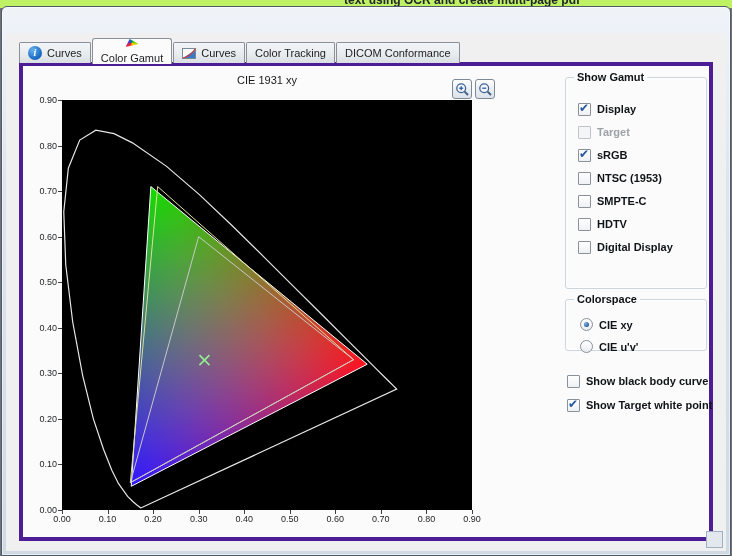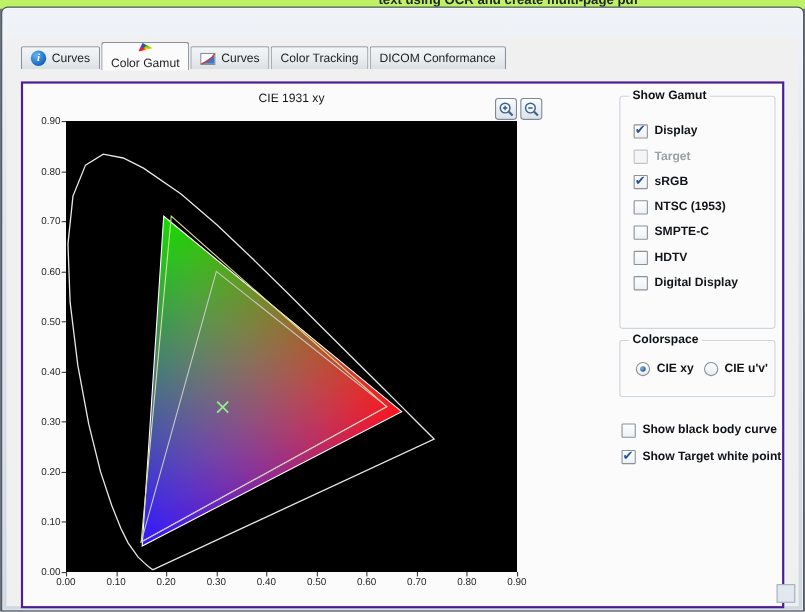--- a/index.html
+++ b/index.html
@@ -45,21 +45,21 @@
     color:#fff; font-family:"Liberation Serif", serif; font-style:italic; font-weight:bold;
     font-size:10px; line-height:14px; justify-content:center;
   }
   .icon-gamut {
     width:13px; height:11px;
     clip-path:polygon(32% 0, 0 100%, 100% 62%);
     background:conic-gradient(from 40deg at 42% 48%, #00b400, #ffe000, #ff2020, #2040ff, #00b400);
   }
   .tabpanel {
     position:absolute; left:13px; top:29px; width:694px; height:479px;
-    background:#fbfbfb; border:2px solid #4c1d95;margin-top:12px;
+    background:#fbfbfb; border:4px solid #4c1d95;
   }
 
   .chart-title { position:absolute; left:39px; top:8px; width:410px; text-align:center; font-size:11px; color:#16181b; }
   .zoom-btn {
     position:absolute; top:13px; width:20px; height:20px; padding:0;
     border:1px solid #7e8996; border-radius:3px; cursor:pointer;
     background:linear-gradient(#fdfefe, #e8edf2 55%, #dde3ea);
     display:flex; align-items:center; justify-content:center;
   }
   .zoom-in { left:429px; } .zoom-out { left:452px; }
@@ -70,21 +70,21 @@
 
   #x-ticks, #y-ticks { position:absolute; inset:0; pointer-events:none; }
   .x-tick { position:absolute; top:448px; width:30px; text-align:center; font-size:9px; color:#1d1f22; }
   .x-mark { position:absolute; top:444px; width:1px; height:4px; background:#3a3d41; }
   .y-tick { position:absolute; left:1px; width:33px; text-align:right; font-size:9px; color:#1d1f22; }
   .y-mark { position:absolute; left:35px; width:4px; height:1px; background:#3a3d41; }
 
   .groupbox { position:absolute; border:1px solid #cdd5dd; border-radius:3px; box-shadow: inset 0 0 0 1px rgba(255,255,255,.8); }
   .groupbox-title { position:absolute; top:-7px; left:8px; background:#fbfbfb; padding:0 3px; font-size:11px; font-weight:bold; color:#0f1215; white-space:nowrap;text-align:right; }
   .gamut-box { left:542px; top:11px; width:142px; height:212px; padding:24px 0 0 12px; display:flex; flex-direction:column; gap:9px; }
-  .colorspace-box { left:542px; top:233px; width:142px; height:52px; padding:18px 0 0 14px; display:flex; flex-direction:row; gap:9px; }
+  .colorspace-box { left:542px; top:233px; width:142px; height:52px; padding:18px 0 0 14px; display:flex; flex-direction:column; gap:9px; }
 
   .cb-row, .radio-row { display:flex; align-items:center; gap:6px; height:14px; cursor:default; }
   .checkbox {
     width:13px; height:13px; flex:none; position:relative; border-radius:1px;
     border:1px solid #8a9199; background:linear-gradient(#fefefe, #eef1f4);
   }
   .cb-row.checked .checkbox::after {
     content:"\2714"; position:absolute; left:0px; top:-2px;
     font-size:12px; font-weight:bold; color:#2456a0;
     font-family:"DejaVu Sans", sans-serif; line-height:13px;

